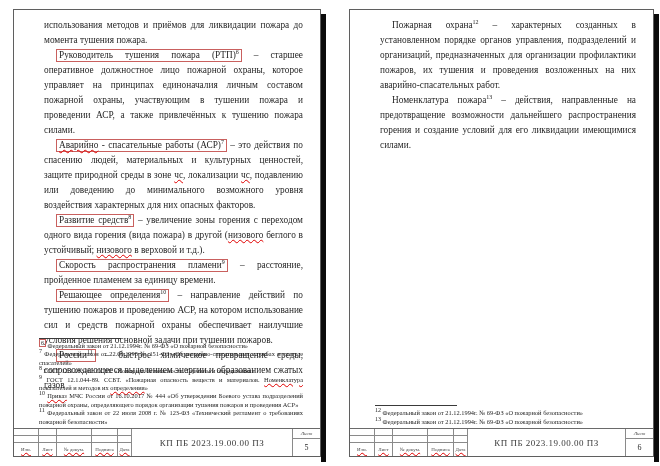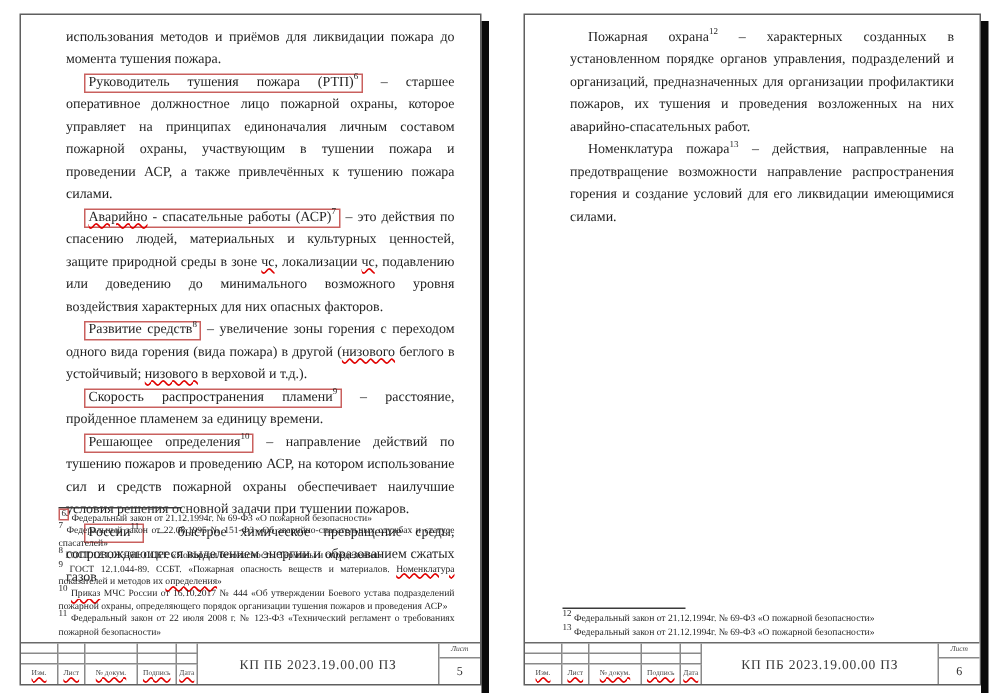--- a/index.html
+++ b/index.html
@@ -195,21 +195,21 @@
       <div class="tb-sheet-label">Лист</div>
       <div class="tb-sheet-num">5</div>
     </div>
   </div>
 </div>
 
 <div class="page" id="page1">
   <div class="page-shadow"></div>
   <div class="body-text">
       <div class="para indent"><span>Пожарная охрана</span><sup>12</sup><span> – характерных созданных в установленном порядке органов управления, подразделений и организаций, предназначенных для организации профилактики пожаров, их тушения и проведения возложенных на них аварийно-спасательных работ.</span></div>
-      <div class="para indent"><span>Номенклатура пожара</span><sup>13</sup><span> – действия, направленные на предотвращение возможности направление распространения горения и создание условий для его ликвидации имеющимися силами.</span></div>
+      <div class="para indent"><span>Номенклатура пожара</span><sup>13</sup><span> – действия, направленные на предотвращение возможности дальнейшего распространения горения и создание условий для его ликвидации имеющимися силами.</span></div>
     </div>
   <div class="fn-area">
     <div class="fn-sep"></div>
     <div class="fn-list">
         <div class="fn"><sup>12</sup> <span>Федеральный закон от 21.12.1994г. № 69-ФЗ «О пожарной безопасности»</span></div>
         <div class="fn"><sup>13</sup> <span>Федеральный закон от 21.12.1994г. № 69-ФЗ «О пожарной безопасности»</span></div>
       </div>
   </div>
   <div class="title-block">
     <div class="tb-grid">

